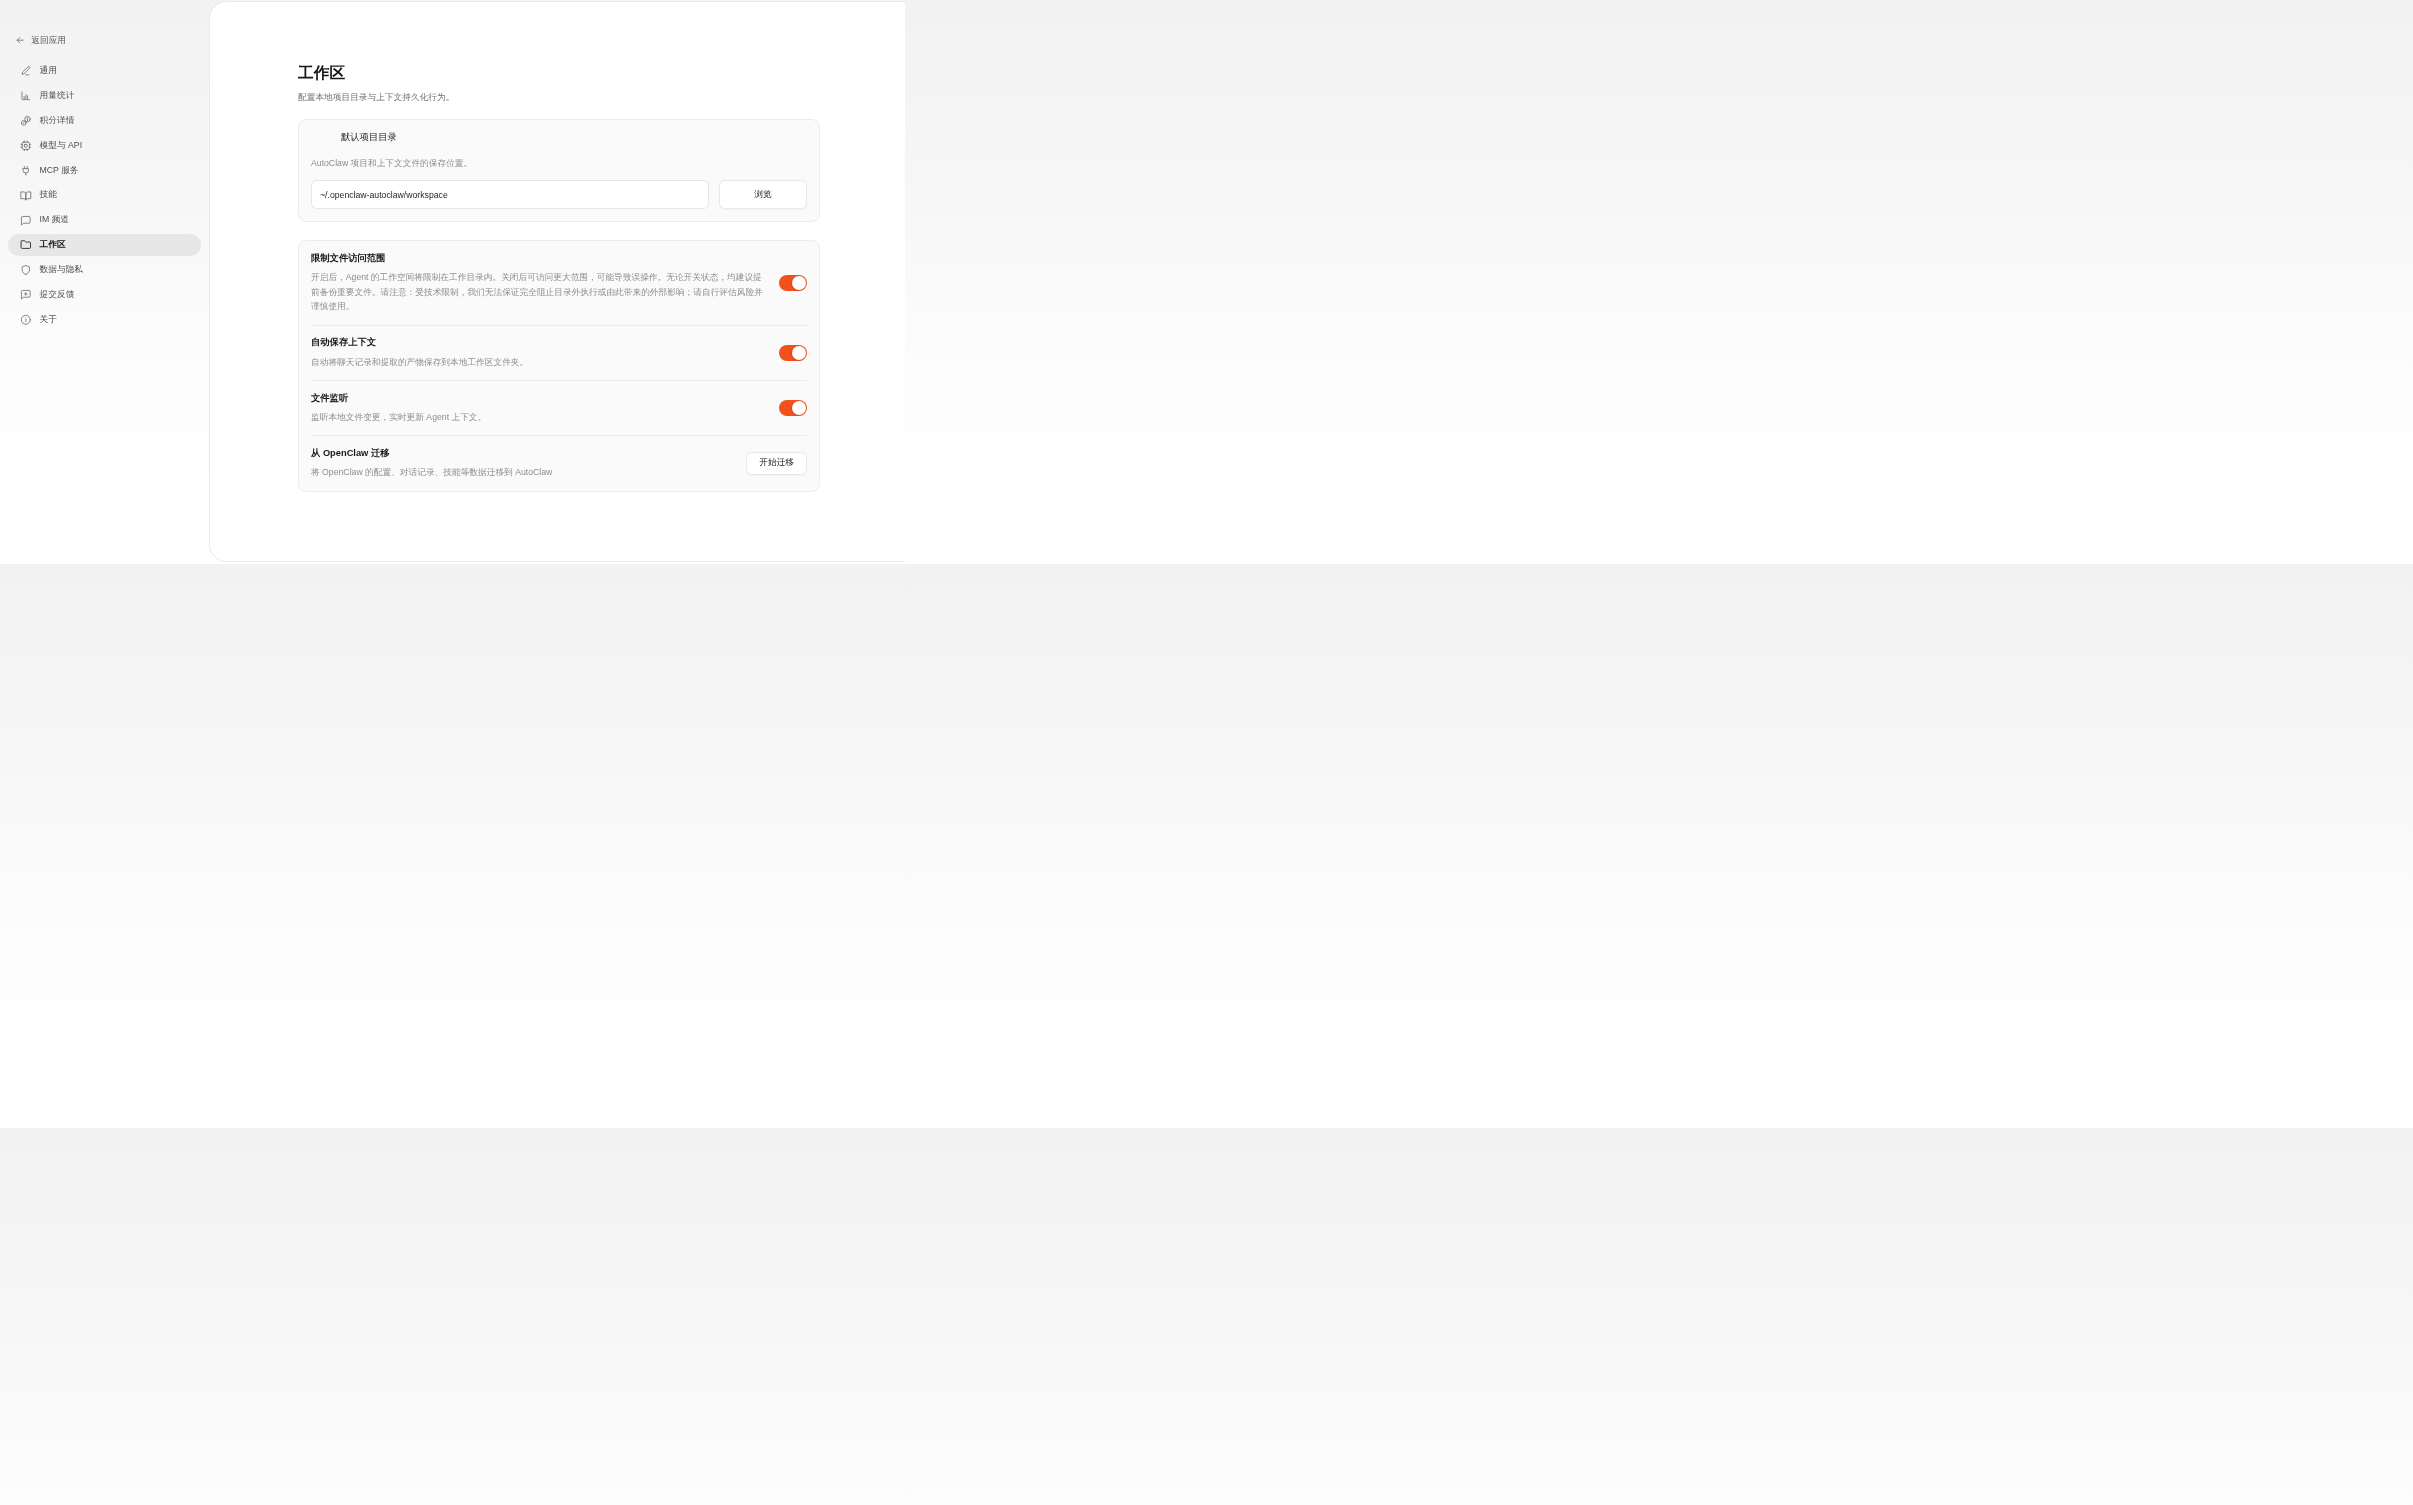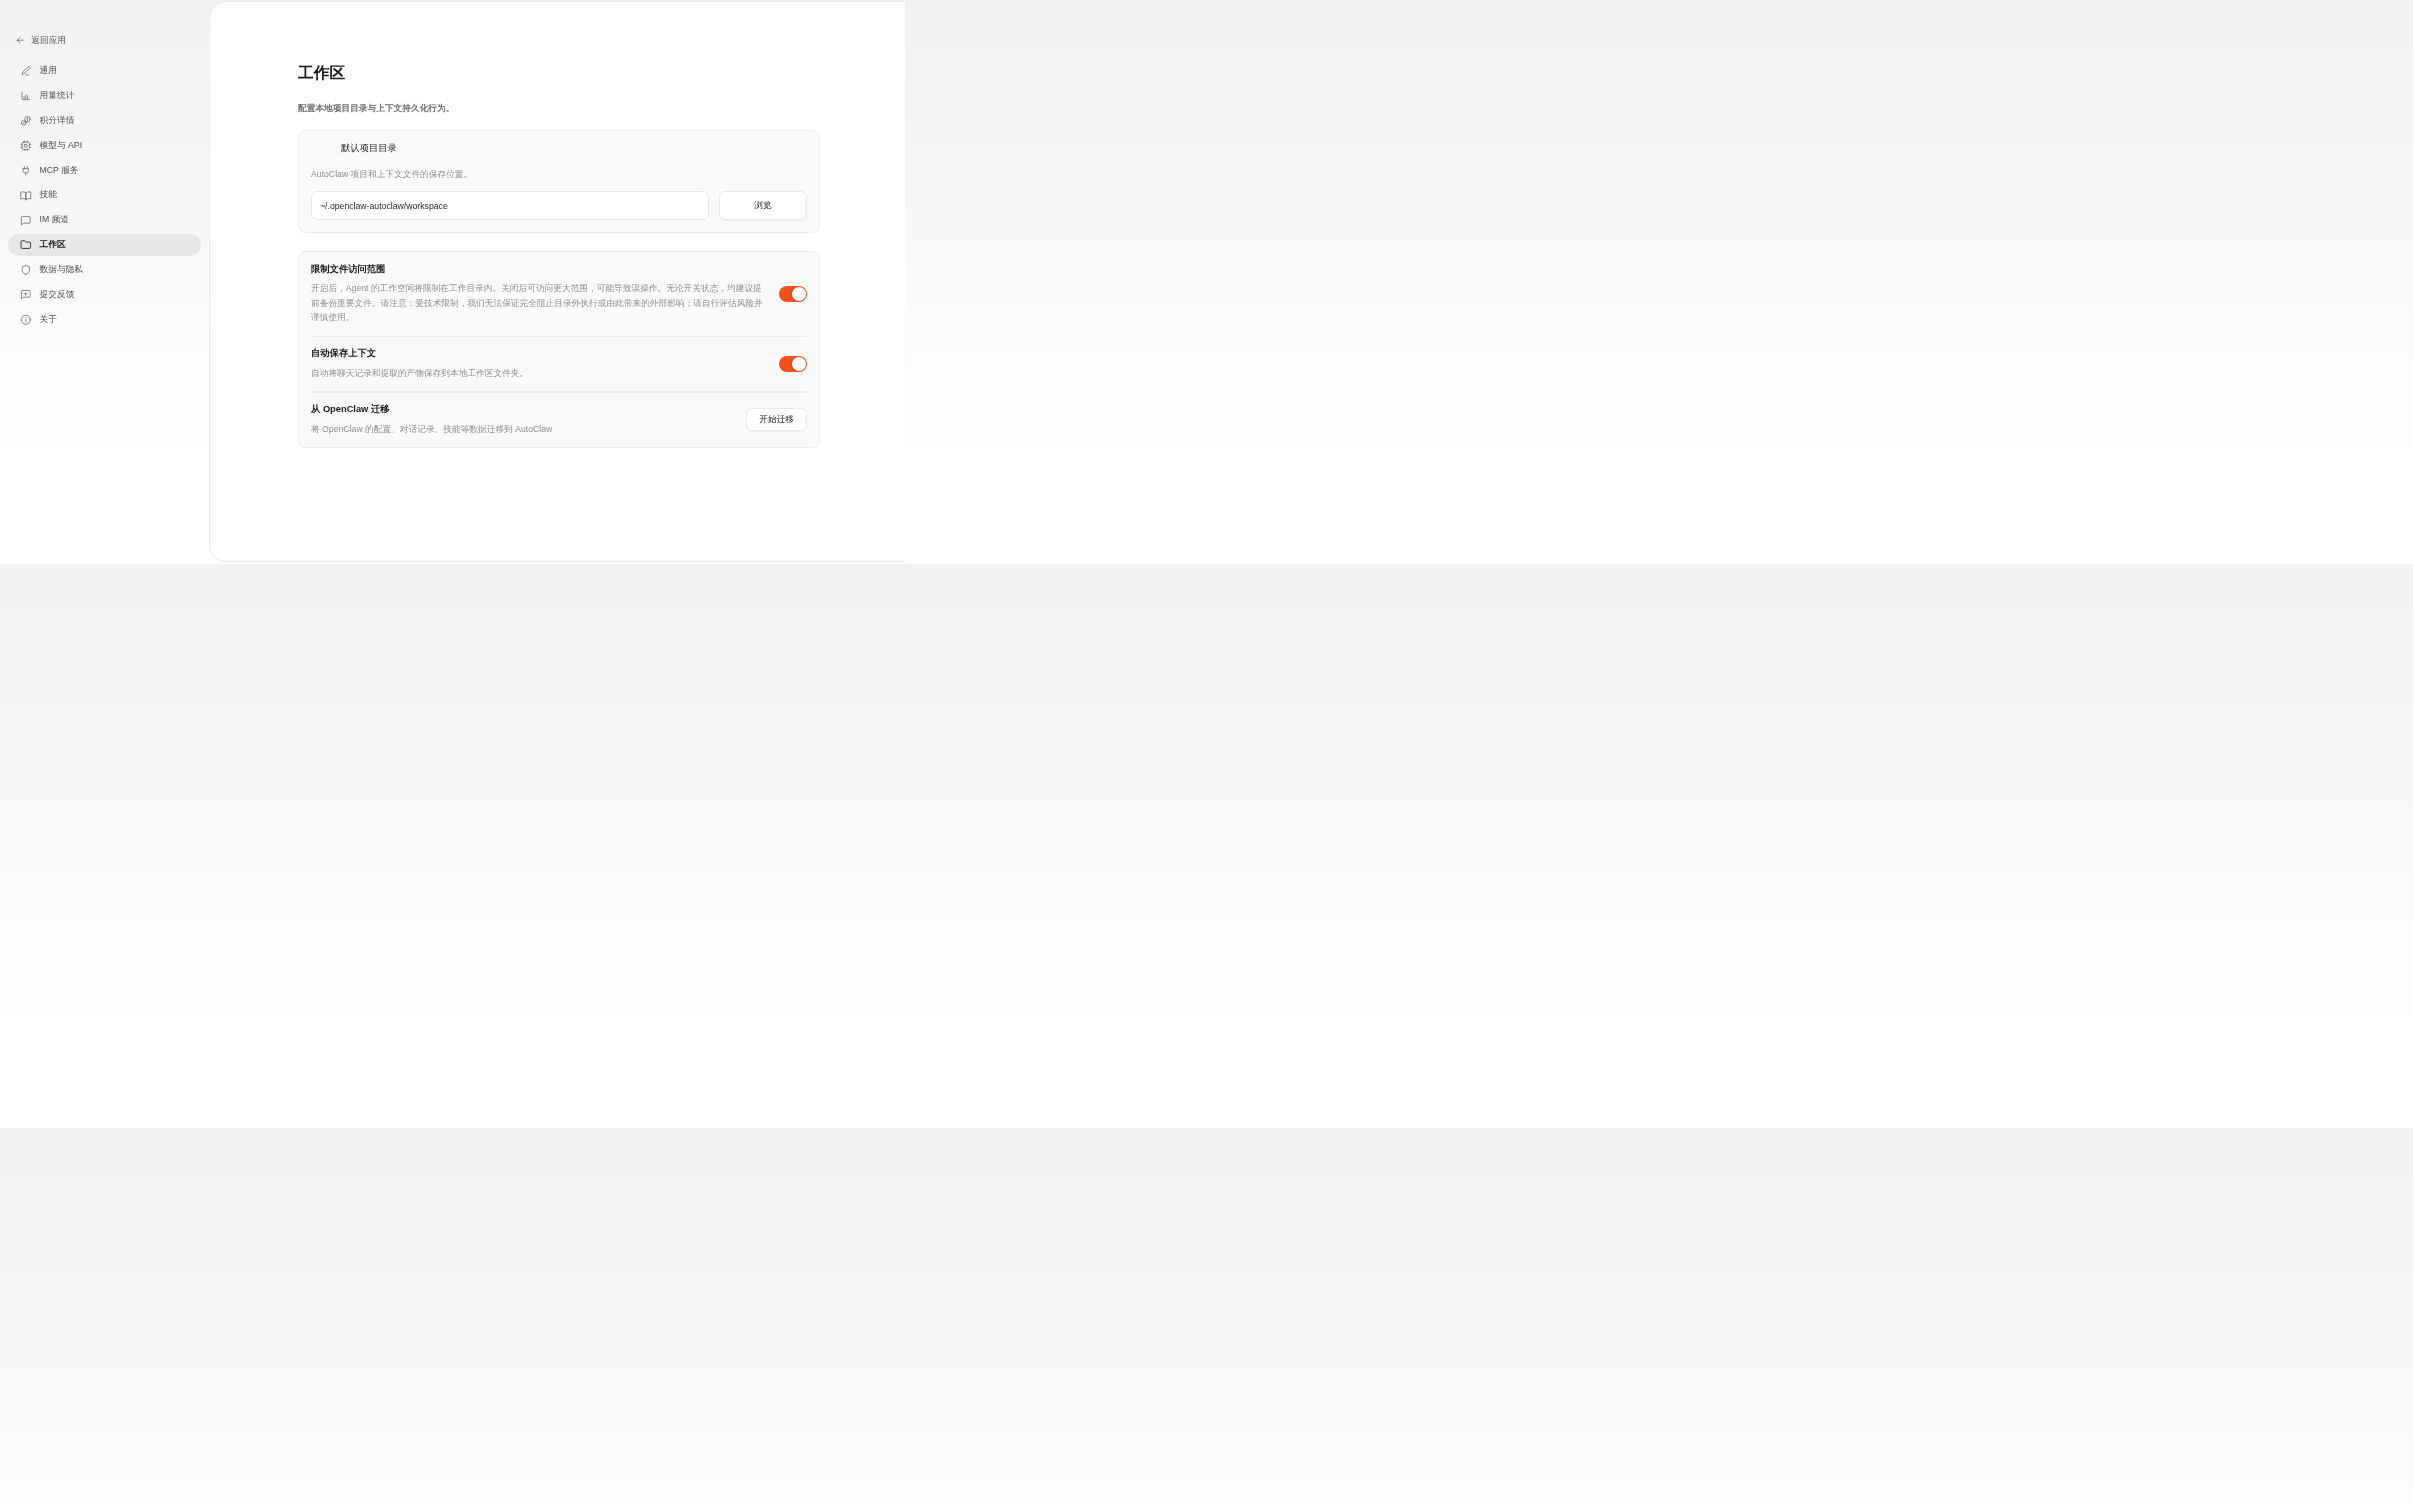--- a/index.html
+++ b/index.html
@@ -36,21 +36,21 @@
   .nav-item.selected{background:#e7e7e7;color:#141414;font-weight:700;}
   .nav-item.selected svg.icon{stroke:#1a1a1a;}
   
   .main-panel{
     position:absolute;left:209px;top:1.2px;right:0;bottom:1.7px;
     background:#ffffff;border:0.6px solid var(--panel-border);border-right:none;
     border-radius:17.4px 0 0 17.4px;
   }
   .content{padding:61px 0 0 88px;width:610px;}
   .page-title{font-size:15.7px;line-height:20px;font-weight:700;color:#171717;}
-  .page-subtitle{margin-top:20px;font-size:8.7px;color:#6f6f6f;font-weight:bold;}
+  .page-subtitle{margin-top:9px;font-size:8.7px;color:#6f6f6f;}
   .card{
     width:522px;background:var(--card-bg);
     border:0.6px solid var(--card-border);border-radius:8px;
   }
   .card-directory{margin-top:15px;padding:11px 12px 12px;}
   .card-title{font-size:9.3px;font-weight:400;color:#171717;padding-left:30px;}
   .card-desc{margin-top:14px;font-size:8.7px;color:var(--text-gray);}
   .dir-row{margin-top:10px;display:flex;gap:10px;}
   .path-input{
     flex:1;height:29px;border:0.6px solid #e6e6e6;border-radius:5.8px;background:#fff;
@@ -226,20 +226,29 @@
           <div class="setting-title">自动保存上下文</div>
           <div class="setting-desc">自动将聊天记录和提取的产物保存到本地工作区文件夹。</div>
         </div>
         <button class="toggle on">
           <span class="knob"></span>
         </button>
       </div>
 
       <div class="divider"></div>
 
+      <div class="setting-row">
+        <div class="setting-left">
+          <div class="setting-title">文件监听</div>
+          <div class="setting-desc">监听本地文件变更，实时更新 Agent 上下文。</div>
+        </div>
+        <button class="toggle on">
+          <span class="knob"></span>
+        </button>
+      </div>
 
       <div class="divider"></div>
 
       <div class="setting-row">
         <div class="setting-left">
           <div class="setting-title">从 OpenClaw 迁移</div>
           <div class="setting-desc">将 OpenClaw 的配置、对话记录、技能等数据迁移到 AutoClaw</div>
         </div>
         <button class="btn migrate-btn">开始迁移</button>
       </div>

